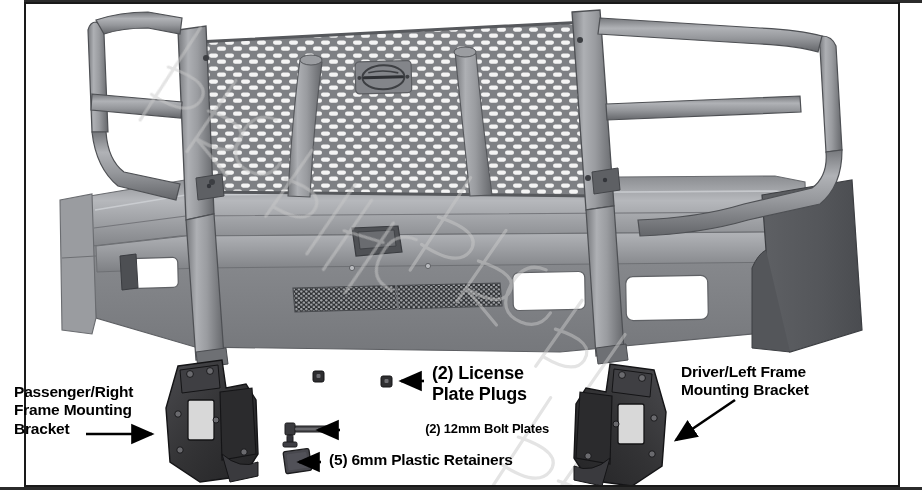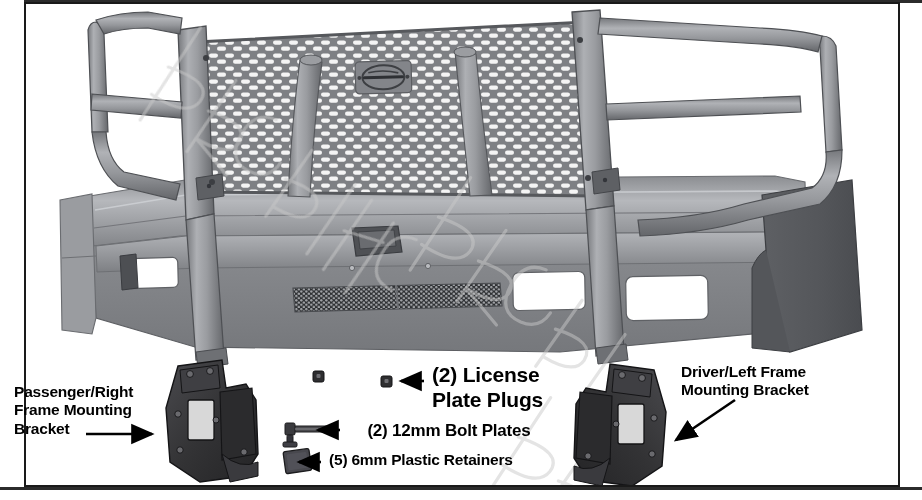--- a/index.html
+++ b/index.html
@@ -71,29 +71,29 @@
     left: 681px;
     top: 363px;
     width: 200px;
     font-size: 15.5px;
     text-align: left;
   }
   #label-plugs {
     left: 432px;
     top: 363px;
     width: 130px;
-    font-size: 21px;
+    font-size: 18px;
     text-align: left;
   }
   #label-bolt {
     left: 349px;
     top: 421px;
     width: 200px;
-    font-size: 17px;
-    text-align: center;
+    font-size: 13px;
+    text-align: right;
   }
   #label-retainers {
     left: 329px;
     top: 451px;
     width: 230px;
     font-size: 15.5px;
     text-align: left;
   }
 
   .arrow-layer {

